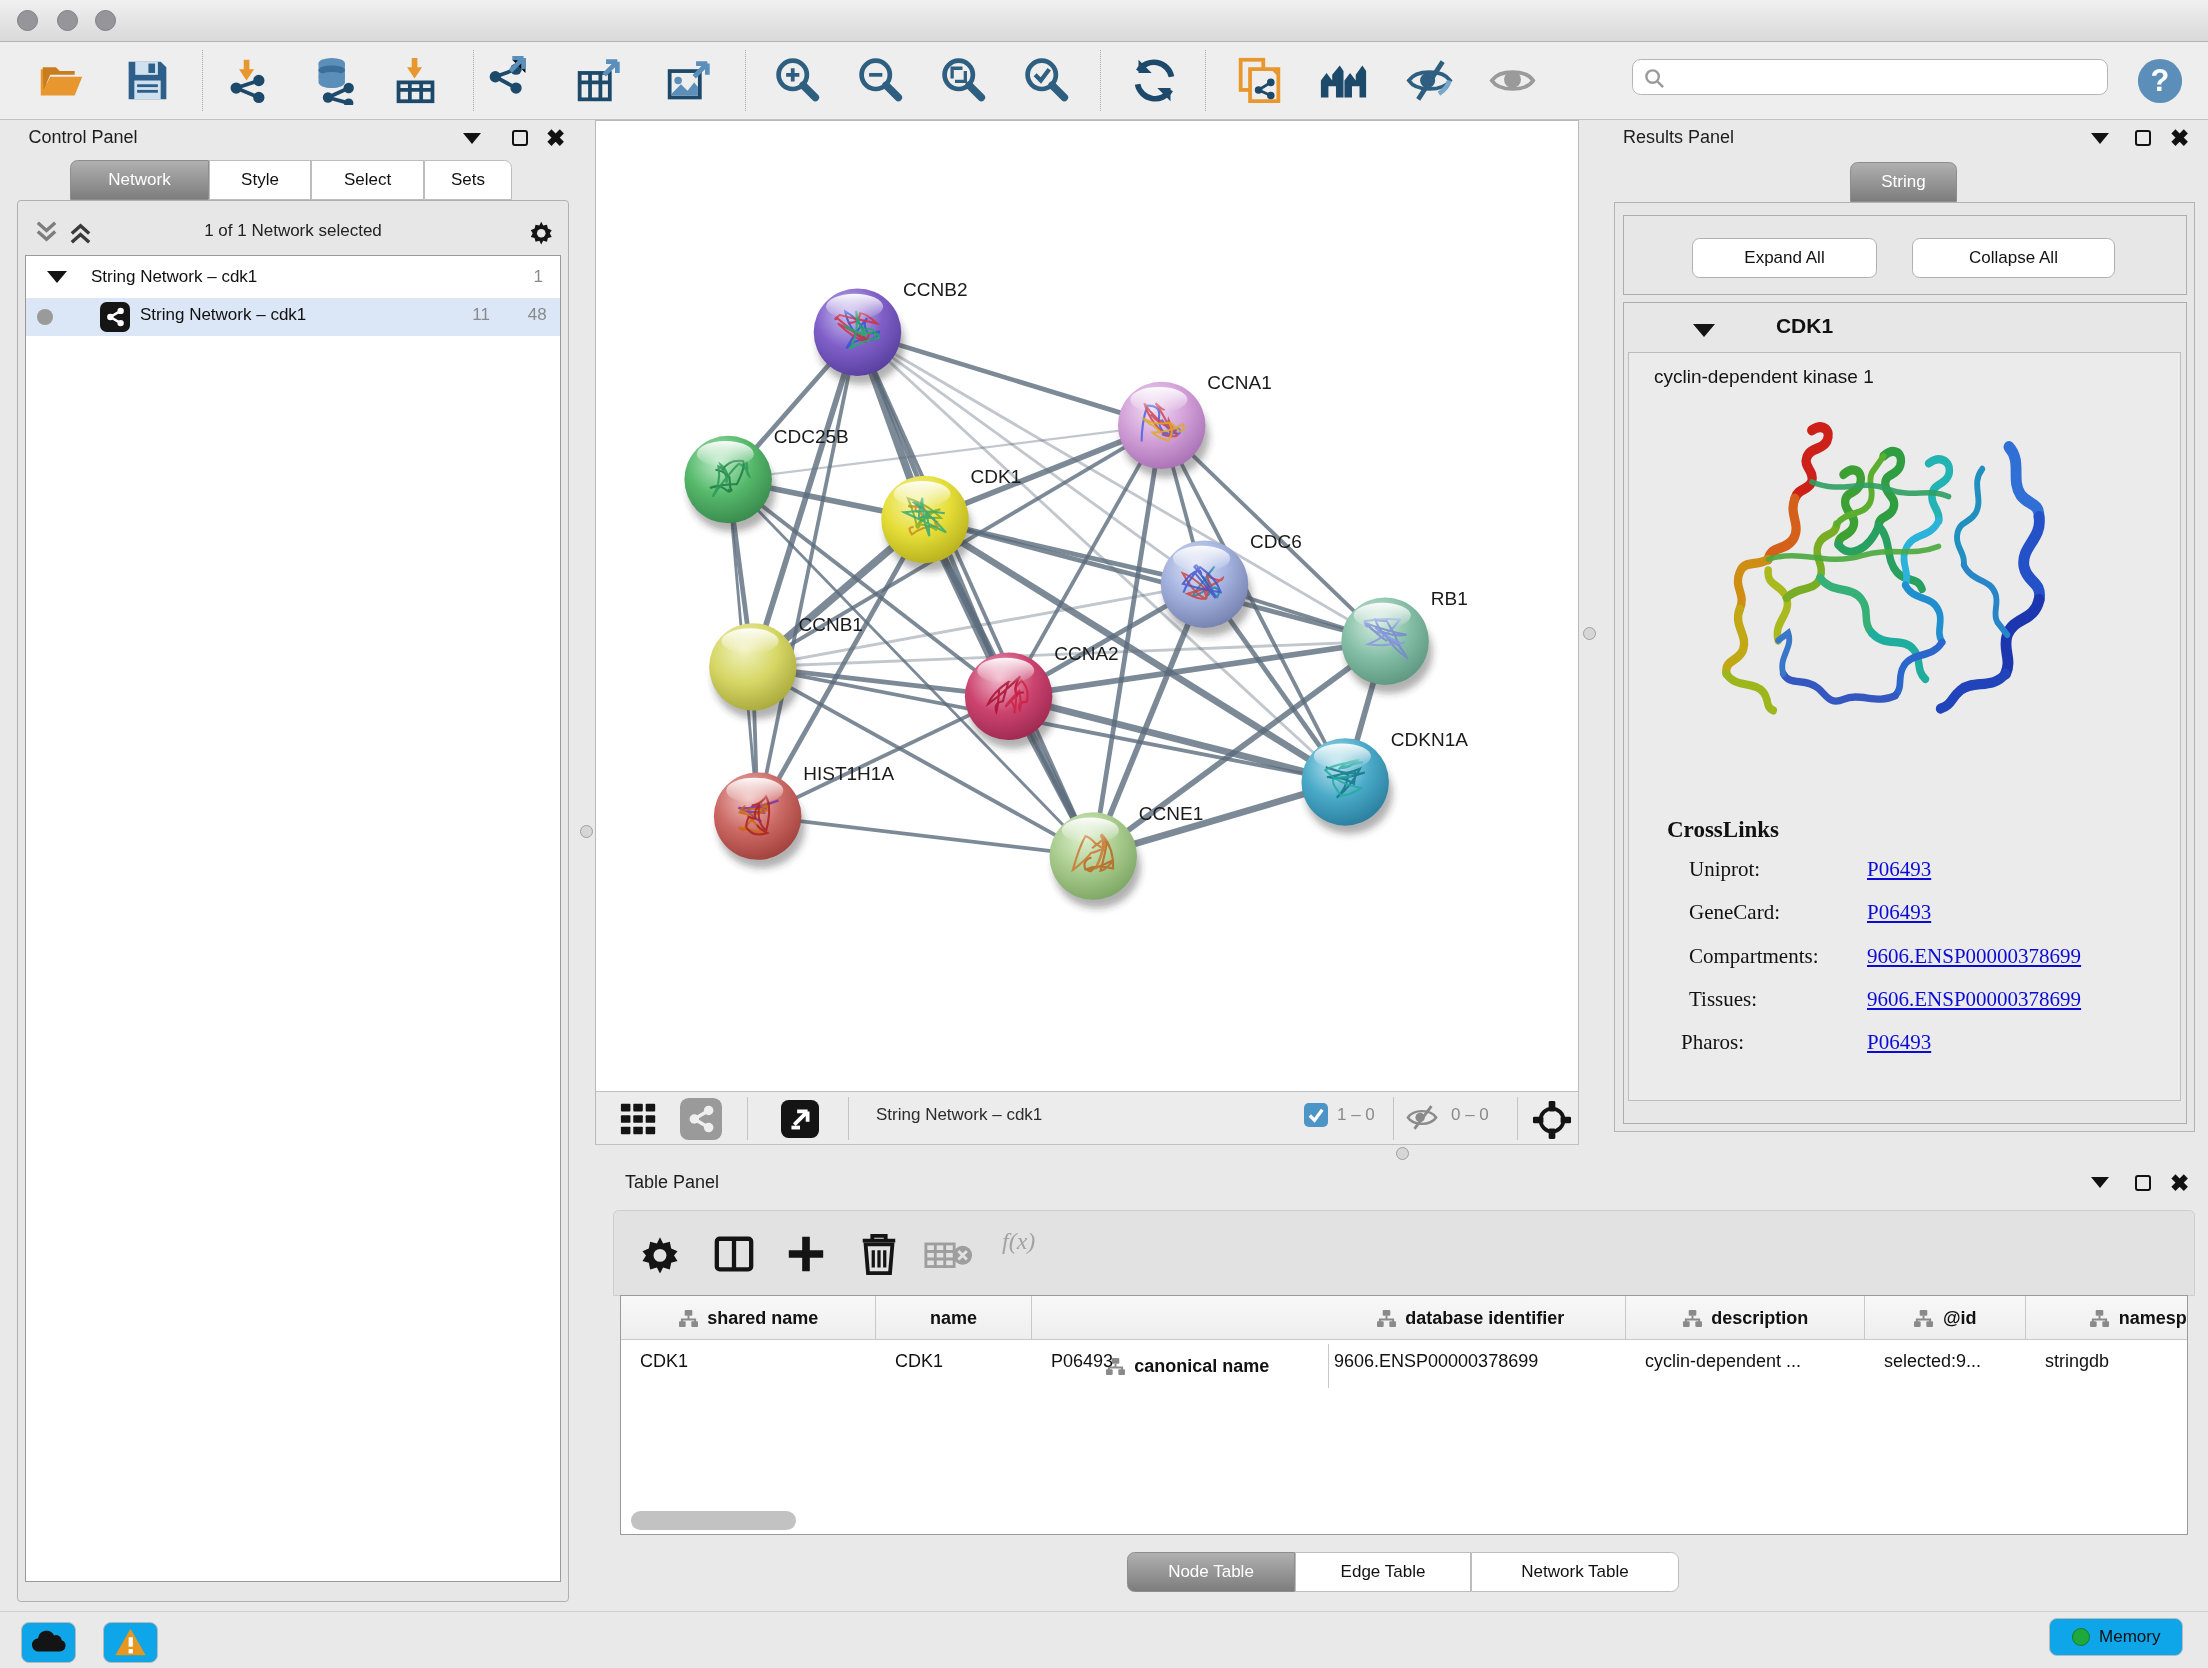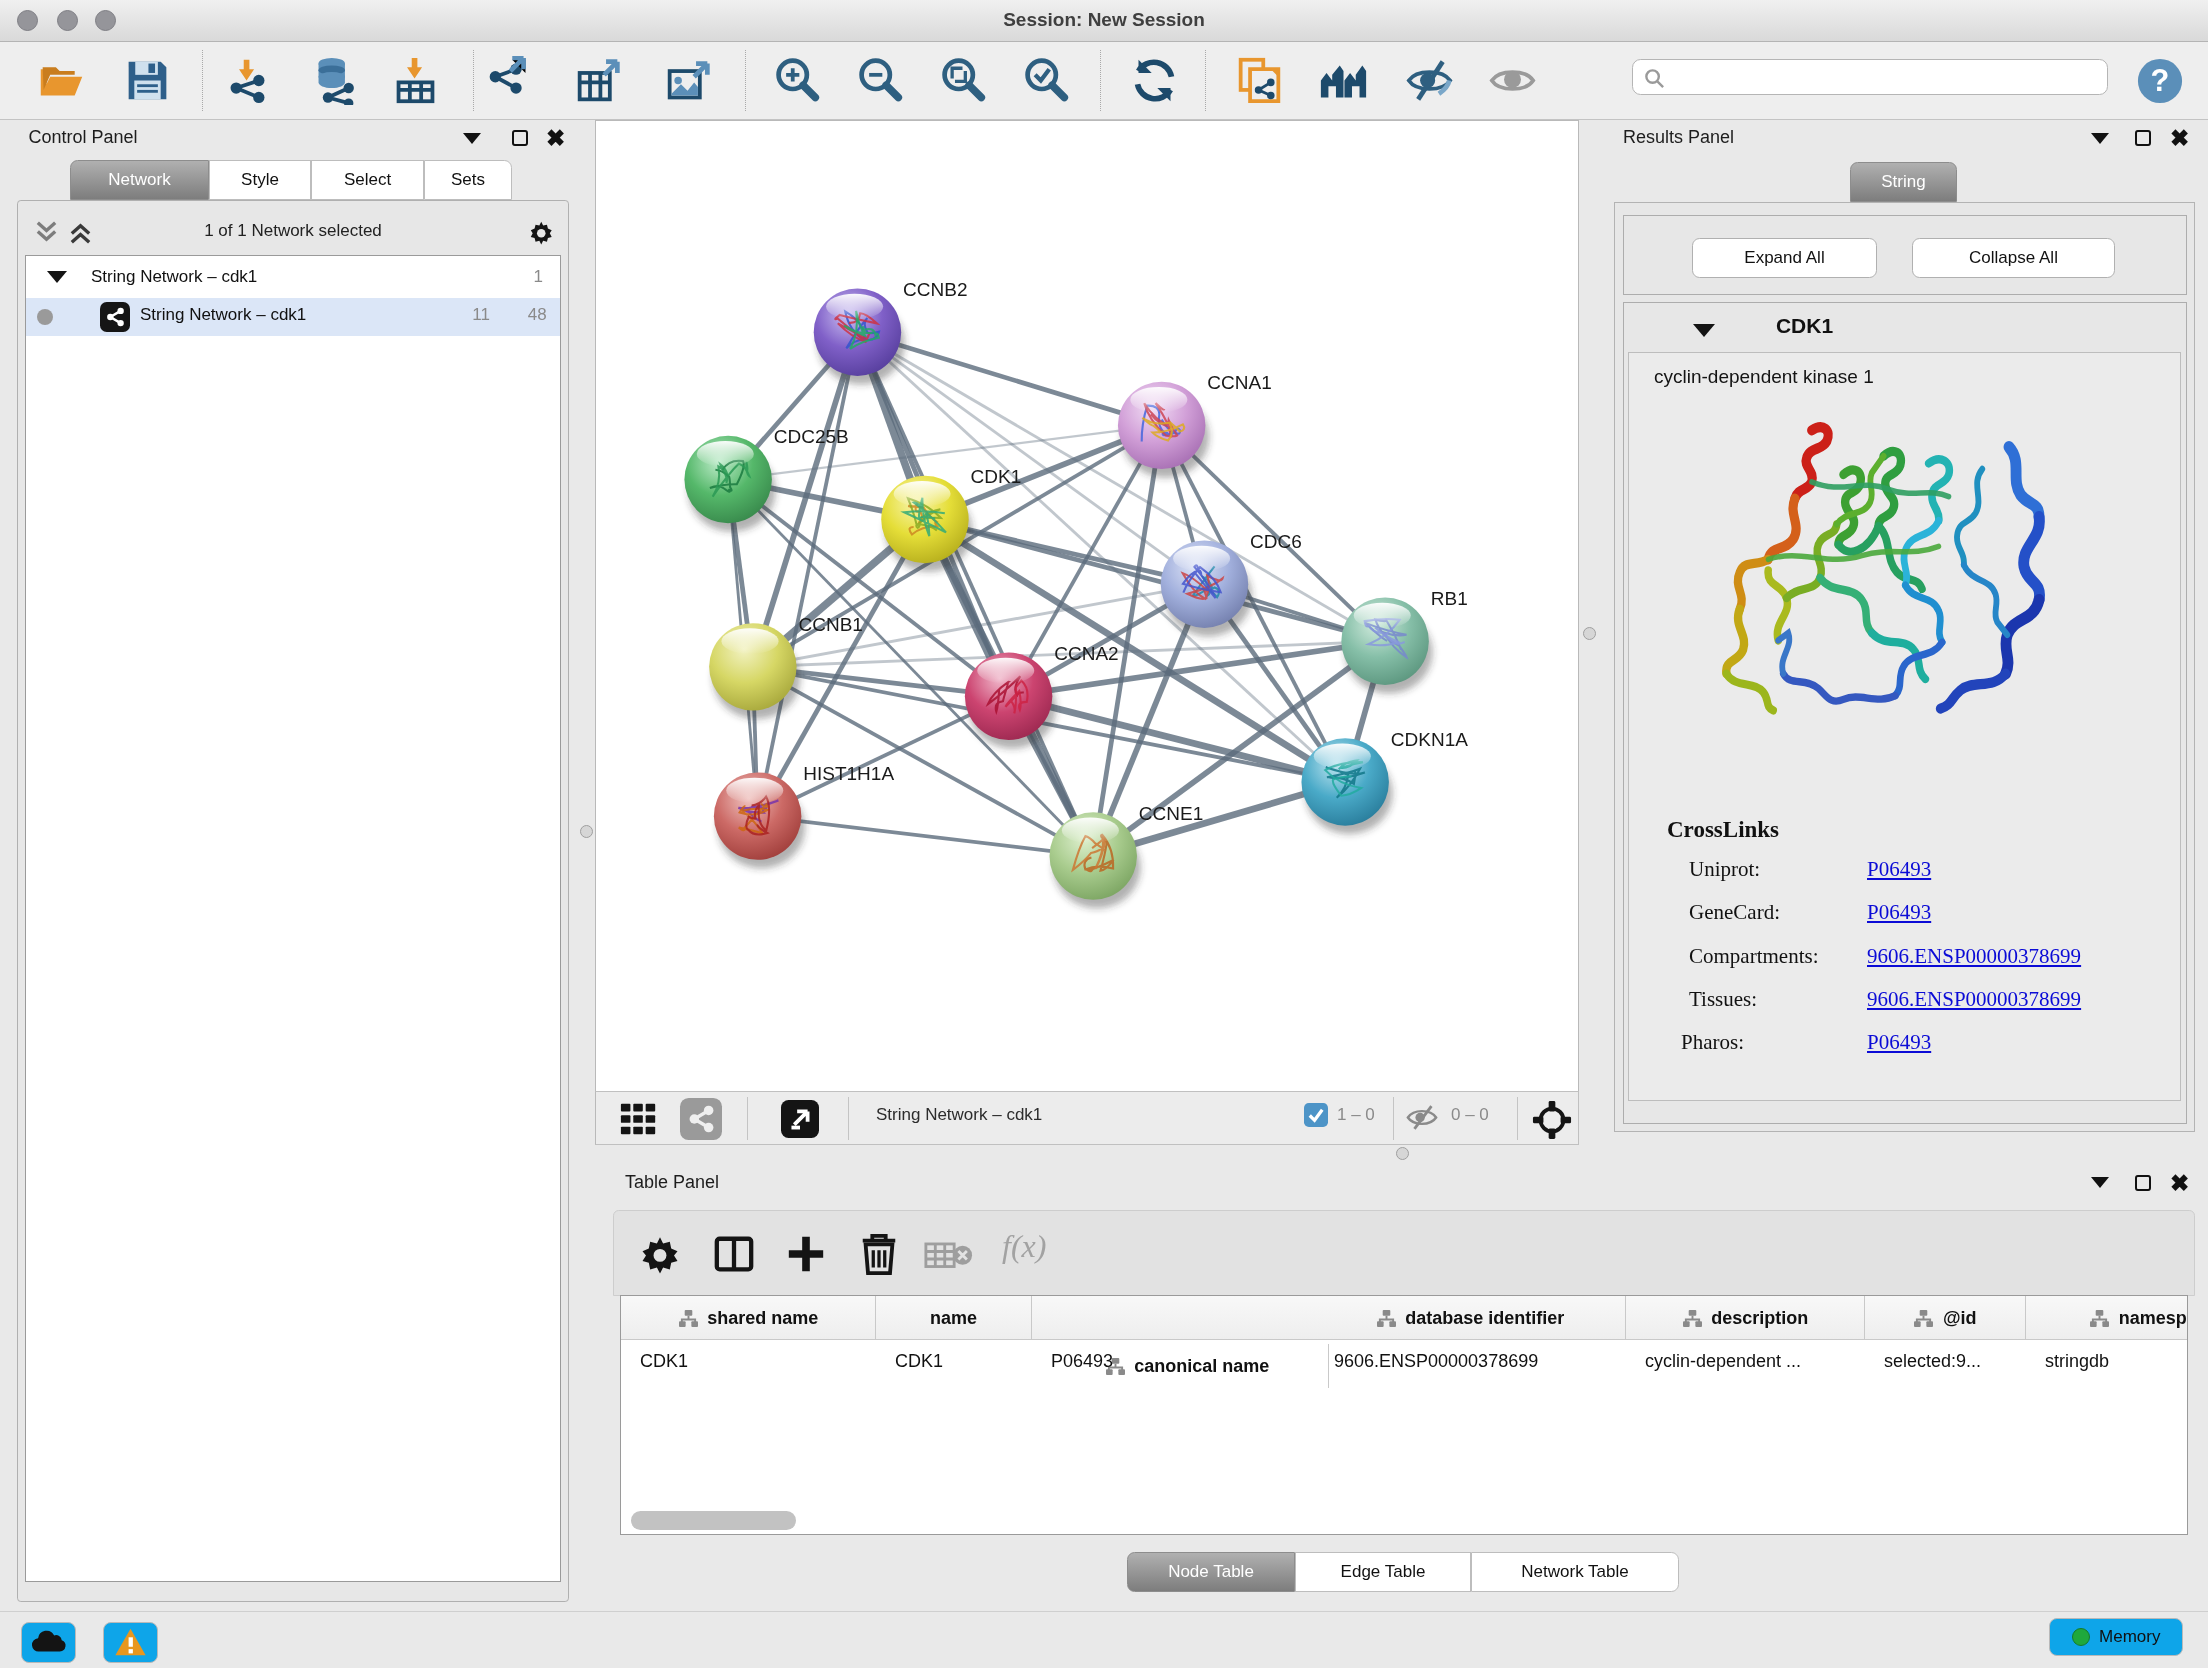--- a/index.html
+++ b/index.html
@@ -76,21 +76,20 @@
   #memory-btn { left:2049px; top:1618px; width:134px; height:38px; display:flex; align-items:center; justify-content:center; gap:9.5px; font-size:17px; color:#111; }
   .green-dot { width:18px; height:18px; border-radius:50%; background:#1fa83c; border:1px solid #157a2b; }
 </style>
 </head>
 <body>
 
 <div id="titlebar" class="abs">
   <div class="traffic abs" style="left:17px"></div>
   <div class="traffic abs" style="left:57px"></div>
   <div class="traffic abs" style="left:95px"></div>
-  <div id="window-title" class="abs">Session: New Session</div>
 </div>
 
 <div id="toolbar" class="abs">
   <div class="tbicon abs" style="left:37px">
     <svg width="49" height="49" viewBox="0 0 52 52">
         <path d="M4 14 L4 42 L40 42 L48 22 L14 22 L10 30 L10 14 Z" fill="#e8962e"></path>
         <path d="M6 12 L20 12 L24 16 L40 16 L40 20 L14 20 L7 36 Z" fill="#c97d1e"></path>
       </svg>
   </div>
   <div class="tbicon abs" style="left:123px">
@@ -695,21 +694,21 @@
       <path d="M17 20 V38 M23 20 V38 M29 20 V38" stroke="#141414" stroke-width="3.4"></path>
     </svg>
   <svg class="abs" style="left:310px; top:29.5px" width="49" height="28.5" viewBox="0 0 52 30">
       <g stroke="#9e9e9e" fill="none" stroke-width="3">
         <rect x="2" y="3" width="30" height="24"></rect>
         <path d="M2 11 H32 M2 19 H32 M12 3 V27 M22 3 V27"></path>
       </g>
       <circle cx="41" cy="15" r="10" fill="#9e9e9e"></circle>
       <path d="M36.5 10.5 L45.5 19.5 M45.5 10.5 L36.5 19.5" stroke="#e2e2e2" stroke-width="3"></path>
     </svg>
-  <div class="abs serif" style="left:388px; top:17px; font-size:32px; font-style:italic; color:#a2a2a2">f(x)</div>
+  <div class="abs serif" style="left:388px; top:17px; font-size:24px; font-style:italic; color:#a2a2a2">f(x)</div>
 </div>
 
 <div id="tp-table" class="abs">
   <div id="tp-header">
       <div class="th-cell" style="left: 0px; width: 255px;">
         <svg width="21" height="19" viewBox="0 0 22 20">
           <rect x="7" y="1" width="8" height="6" rx="1" fill="#8a8a8a"></rect>
           <path d="M11 7 V11 M4 15 V11 H18 V15" stroke="#8a8a8a" stroke-width="2" fill="none"></path>
           <rect x="1" y="13" width="7" height="6" rx="1" fill="#8a8a8a"></rect>
           <rect x="14" y="13" width="7" height="6" rx="1" fill="#8a8a8a"></rect>

